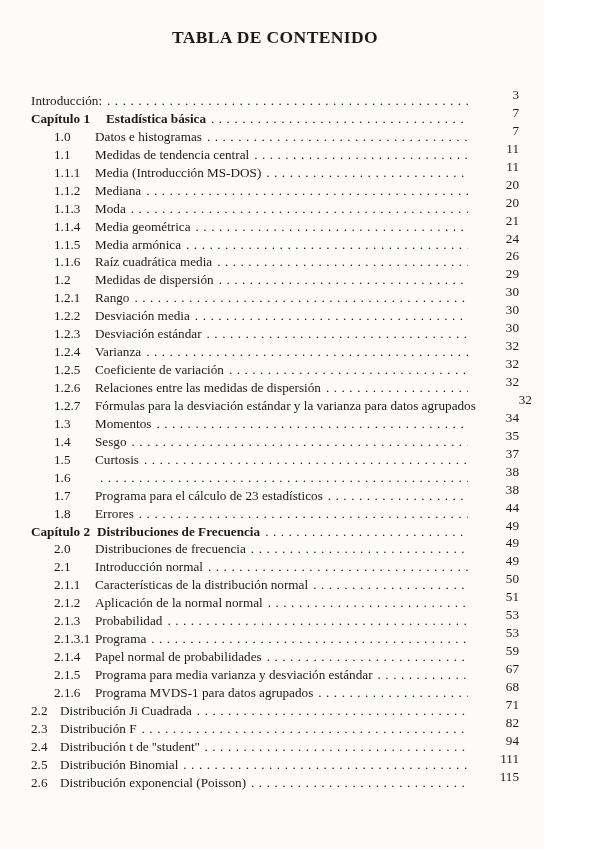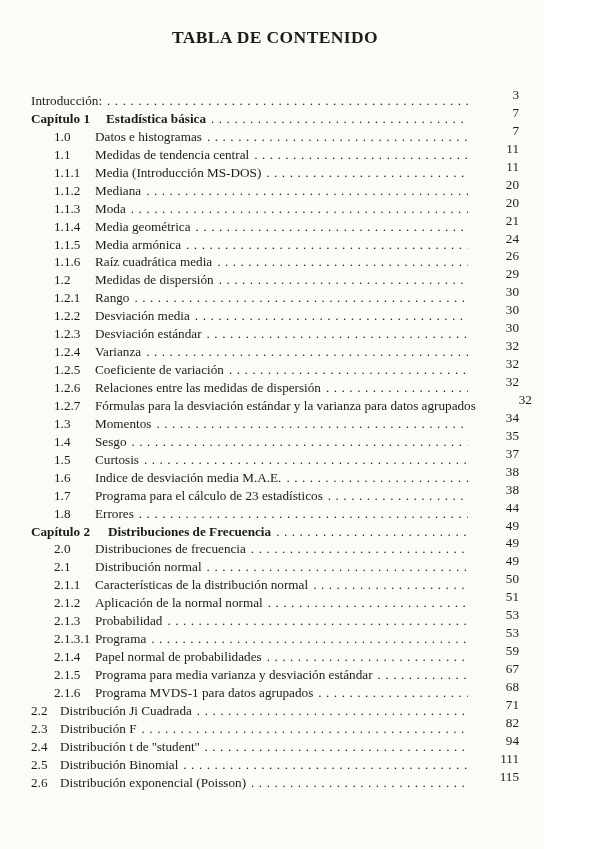--- a/index.html
+++ b/index.html
@@ -46,21 +46,21 @@
     flex: 0 0 38px;
     text-align: right;
     margin-left: 13px;
     position: relative;
     top: -6px;
   }
   .row.intro .label { font-weight: 400; }
   .row.chapter1 .num, .row.chapter2 .num,
   .row.chapter1 .label, .row.chapter2 .label { font-weight: 700; }
   .row.chapter1 .num { min-width: 75px; }
-  .row.chapter2 .num { margin-right: 18px; }
+  .row.chapter2 .num { margin-right: 7px; }
   .row.section .num { margin-left: 23px; min-width: 41px; }
   .row.section-tight .num { min-width: 29px; }
 </style>
 </head>
 <body>
 
 <div class="page">
   <h1 class="title">TABLA DE CONTENIDO</h1>
   <div class="toc-list">
       <div class="row intro">
@@ -184,21 +184,20 @@
     <span class="page-num">35</span>
   </div>
       <div class="row section">
     <span class="num">1.5</span>
     <span class="label">Curtosis</span>
     <span class="leader"></span>
     <span class="page-num">37</span>
   </div>
       <div class="row section">
     <span class="num">1.6</span>
-    <span class="label">Indice de desviación media M.A.E.</span>
     <span class="leader"></span>
     <span class="page-num">38</span>
   </div>
       <div class="row section">
     <span class="num">1.7</span>
     <span class="label">Programa para el cálculo de 23 estadísticos</span>
     <span class="leader"></span>
     <span class="page-num">38</span>
   </div>
       <div class="row section">
@@ -214,21 +213,21 @@
     <span class="page-num">49</span>
   </div>
       <div class="row section">
     <span class="num">2.0</span>
     <span class="label">Distribuciones de frecuencia</span>
     <span class="leader"></span>
     <span class="page-num">49</span>
   </div>
       <div class="row section">
     <span class="num">2.1</span>
-    <span class="label">Distribución normal</span>
+    <span class="label">Introducción normal</span>
     <span class="leader"></span>
     <span class="page-num">49</span>
   </div>
       <div class="row section">
     <span class="num">2.1.1</span>
     <span class="label">Características de la distribución normal</span>
     <span class="leader"></span>
     <span class="page-num">50</span>
   </div>
       <div class="row section">

